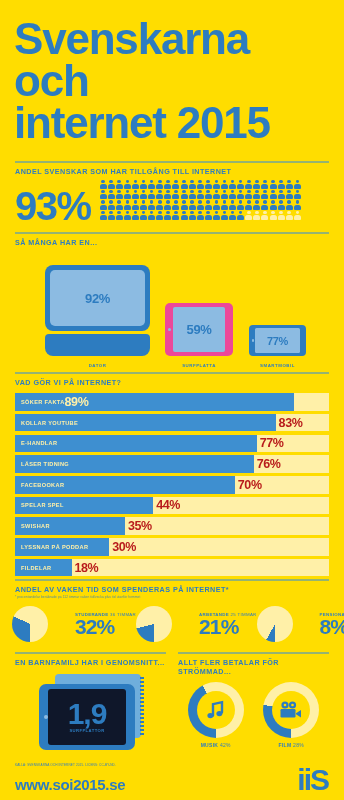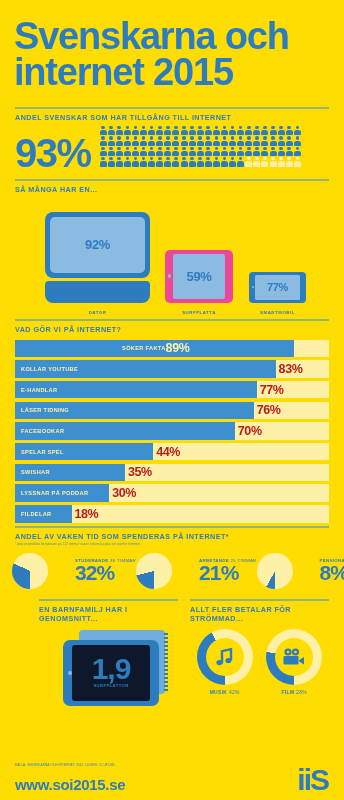--- a/index.html
+++ b/index.html
@@ -18,21 +18,21 @@
     color:#2F7DBE;margin:4px 15px 0 15px;text-transform:uppercase;
   }
   .foot-note{
     font-size:3.2px;letter-spacing:.1px;color:#2F7DBE;
     margin:1px 15px 0 15px;opacity:.85;
   }
 
   
   .title{
     margin:18px 14px 16px 14px;
-    font-size:38px;line-height:.96;font-weight:bold;
+    font-size:44px;line-height:.96;font-weight:bold;
     color:#2D7CC0;letter-spacing:-1.2px;
   }
 
   
   .access{margin-top:16px;}
   .access-row{display:flex;align-items:flex-end;margin:4px 15px 0 15px;}
   .big93{
     font-size:40px;font-weight:bold;color:#2D7CC0;
     line-height:.82;letter-spacing:-1.5px;
   }
@@ -132,21 +132,21 @@
   .pie-txt{margin-left:2px;}
   .pie-cap{
     font-size:4.4px;letter-spacing:.3px;color:#2F7DBE;
     margin-bottom:-1px;white-space:nowrap;
   }
   .pie-cap b{font-weight:bold;}
   .pie-val{font-size:21px;font-weight:bold;color:#2D7CC0;letter-spacing:-.9px;line-height:1;}
 
   
   .bottom{display:flex;margin-top:10px;}
-  .panelL{width:50%;box-sizing:border-box;margin-left:24px;}
+  .panelL{width:50%;box-sizing:border-box;}
   .panelR{width:50%;box-sizing:border-box;}
   .rule-s{height:2px;background:#3E8FD0;opacity:.55;}
   .tab-wrap{position:relative;height:86px;margin-top:5px;}
   .tabA{
     position:absolute;left:40px;top:2px;width:86px;height:64px;
     background:#6FAEDC;border-radius:4px;
   }
   .tabA::after{
     content:"";position:absolute;right:-3px;top:3px;width:4px;height:58px;
     background:repeating-linear-gradient(#2D7CC0 0 2px,transparent 2px 4px);
@@ -648,21 +648,21 @@
         <div class="dev-lab" style="bottom:-12px;">SMARTMOBIL</div>
       </div>
     </div>
   </div>
 
   <div>
     <div class="rule"></div>
     <div class="sect-head">VAD GÖR VI PÅ INTERNET?</div>
     <div class="bars" id="bars">
         <div class="barrow">
-          <div class="barfill" style="width:89%;justify-content:center;">
+          <div class="barfill" style="width:89%;justify-content:flex-start;">
             <span class="barlab">SÖKER FAKTA</span>
             <span class="barval inv">89%</span>
           </div>
         </div>
         <div class="barrow">
           <div class="barfill" style="width:83%;">
             <span class="barlab">KOLLAR YOUTUBE</span>
           </div>
           <span class="barval">83%</span>
         </div>

